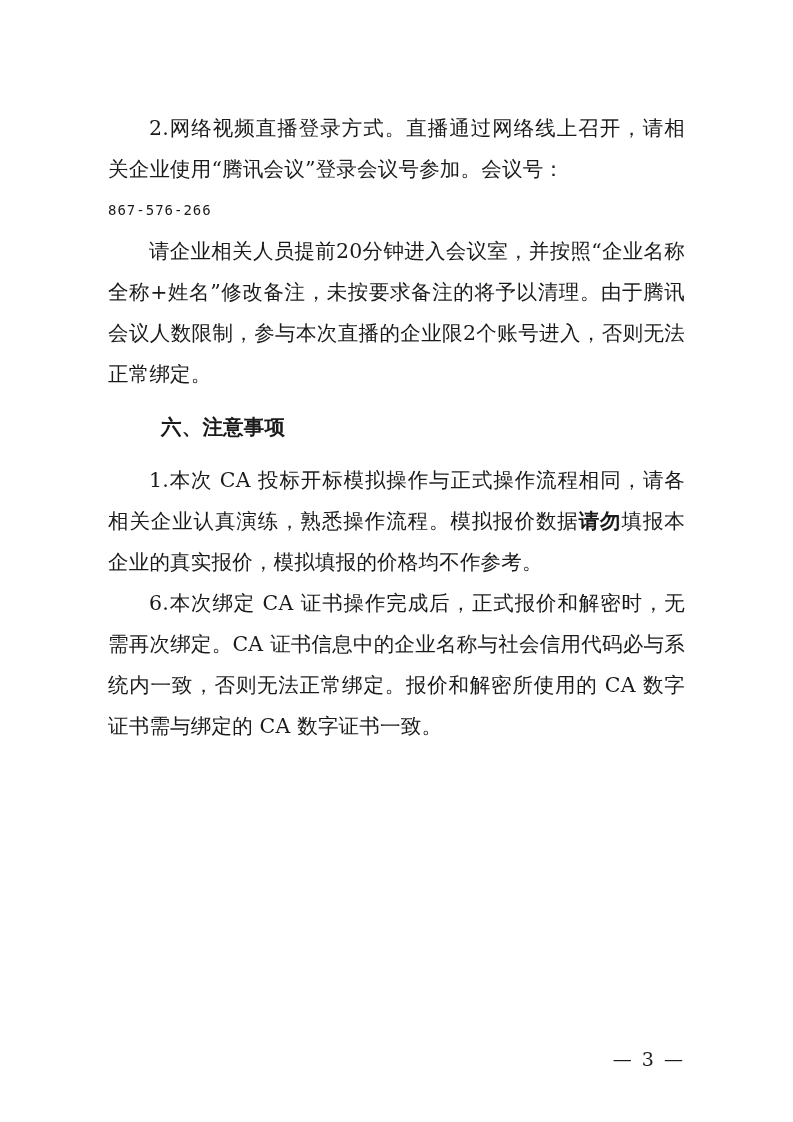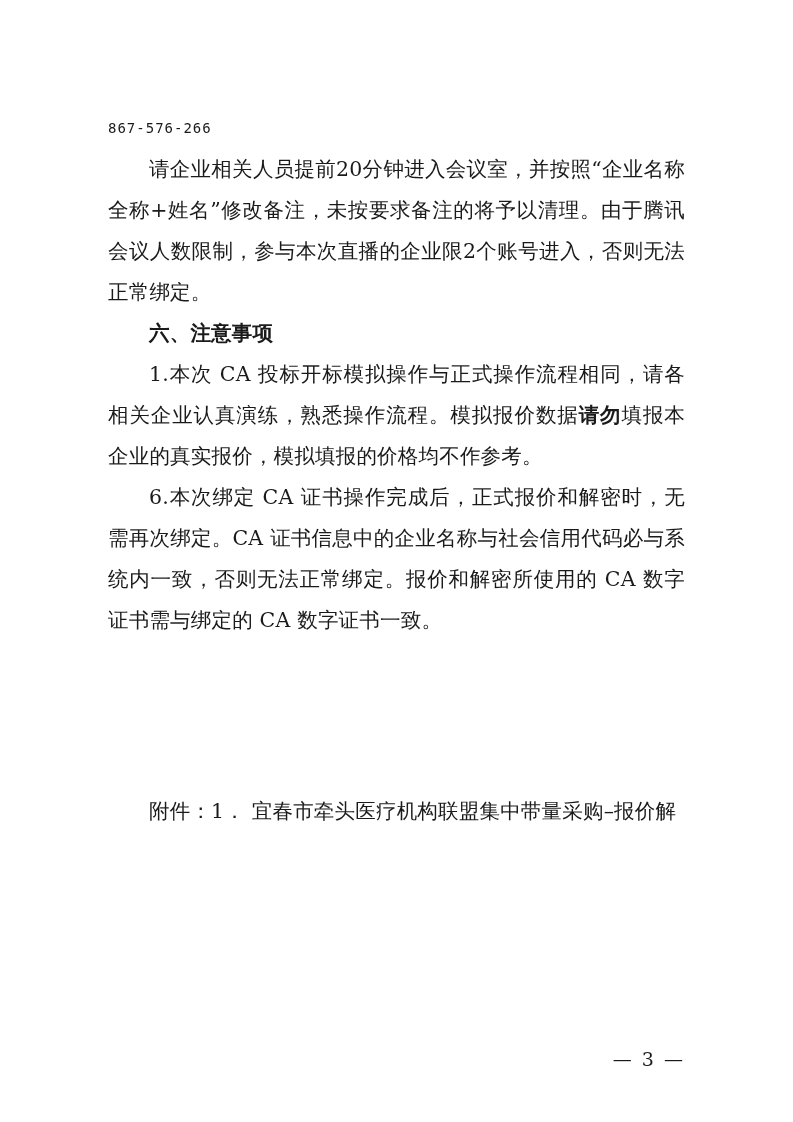--- a/index.html
+++ b/index.html
@@ -35,21 +35,21 @@
     margin: 0;
   }
   .indent {
     text-indent: 2em;
   }
   .heading {
     font-weight: bold;
     font-size: 20.5px;
     line-height: 41px;
     text-indent: 2em;
-    margin: 0;
+    margin: 12px;
   }
   .bold-inline {
     font-weight: bold;
   }
   .meeting-number {
     font-family: "DejaVu Sans Mono", "Liberation Mono", monospace;
     font-size: 14px;
     letter-spacing: 1px;
     line-height: 41px;
     margin: 0;
@@ -72,33 +72,33 @@
     letter-spacing: 2px;
   }
 </style>
 </head>
 <body>
 
 <div class="page">
 
   <div class="body-text">
 
+    <p class="indent">2.网络视频直播登录方式。直播通过网络线上召开，请相关企业使用“腾讯会议”登录会议号参加。会议号：</p>
 
     <p class="meeting-number">867-576-266</p>
 
     <p class="indent">请企业相关人员提前20分钟进入会议室，并按照“企业名称全称+姓名”修改备注，未按要求备注的将予以清理。由于腾讯会议人数限制，参与本次直播的企业限2个账号进入，否则无法正常绑定。</p>
 
     <p class="heading">六、注意事项</p>
 
     <p class="indent"><span>1.本次 CA 投标开标模拟操作与正式操作流程相同，请各相关企业认真演练，熟悉操作流程。模拟报价数据</span><span class="bold-inline">请勿</span><span>填报本企业的真实报价，模拟填报的价格均不作参考。</span></p>
 
     <p class="indent">6.本次绑定 CA 证书操作完成后，正式报价和解密时，无需再次绑定。CA 证书信息中的企业名称与社会信用代码必与系统内一致，否则无法正常绑定。报价和解密所使用的 CA 数字证书需与绑定的 CA 数字证书一致。</p>
 
 
     <div class="spacer-block"></div>
 
-    <p class="attachment">附件：1． 宜春市牵头医疗机构联盟集中带量采购–报价解</p>
 
   </div>
 
   <div class="page-number">— 3 —</div>
 
 </div>
 
 </body></html>

